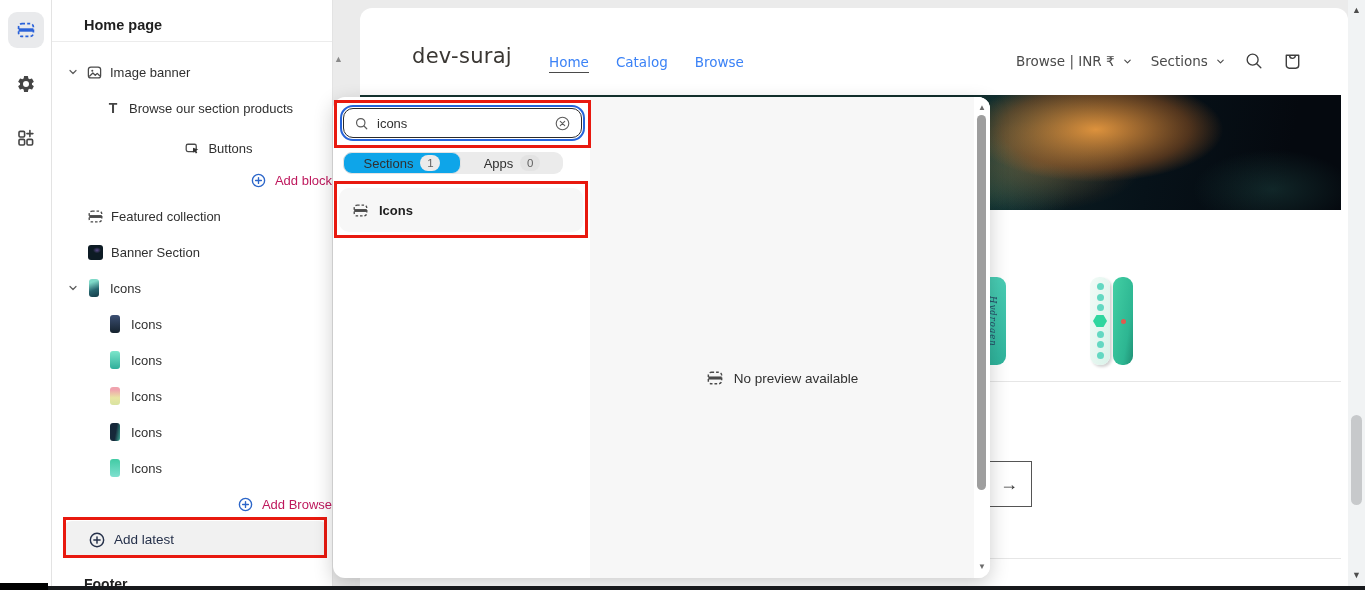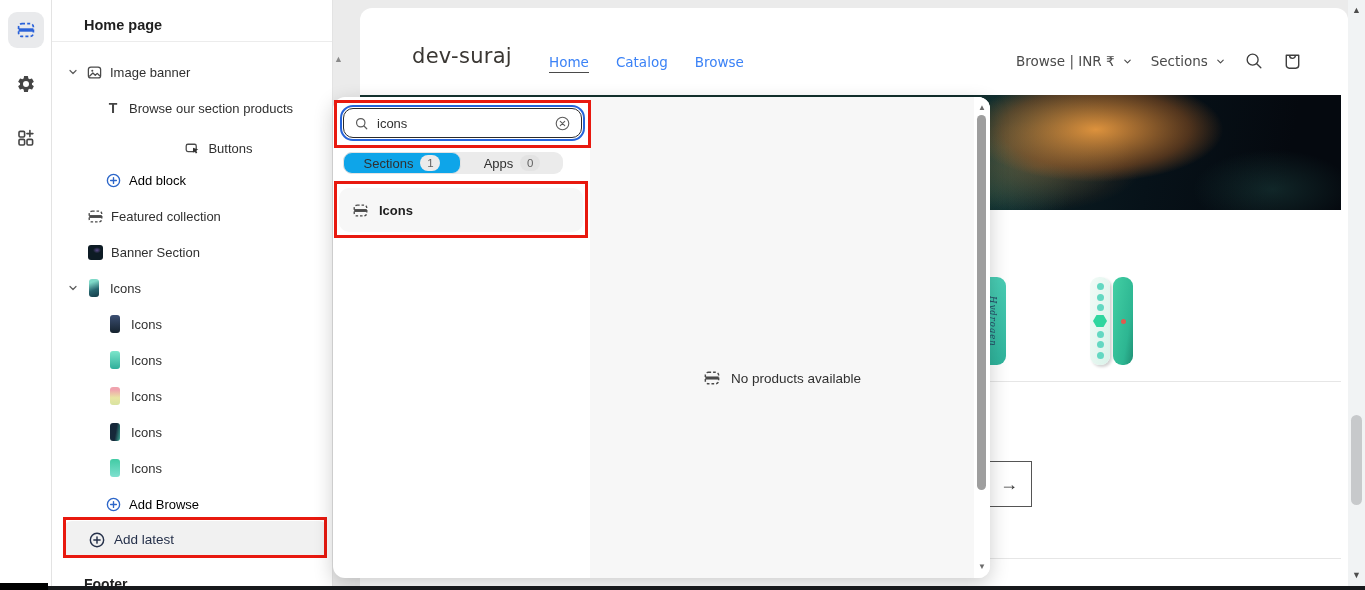--- a/index.html
+++ b/index.html
@@ -17,21 +17,21 @@
 
   
   .sidebar{position:absolute;left:52px;top:0;width:281px;height:100%;background:#fff;z-index:5;
            border-right:1px solid #e3e3e3;overflow:hidden;}
   .sb-title{padding:17px 0 0 32px;font-size:14.5px;font-weight:700;color:#1f1f1f;height:42px;
             border-bottom:1px solid #ececec;}
   .row{position:absolute;left:0;width:100%;height:24px;display:flex;align-items:center;font-size:13px;color:#303030;}
   .row .chev{width:18px;height:16px;display:flex;align-items:center;justify-content:center;color:#5c5c5c;margin-right:3px;}
   .row .ticon{width:18px;height:18px;display:flex;align-items:center;justify-content:center;color:#4a4a4a;margin-right:7px;flex:0 0 auto;}
   .row .lbl{white-space:nowrap;}
-  .row.link{color:#000000;}
+  .row.link{color:#be185d;justify-content:flex-end;}
   .row.link .ticon{color:#2c66c9;}
   .thumb{width:10px;height:18px;border-radius:3px;}
   .addsec{position:absolute;left:12px;top:521px;width:263px;height:37px;background:#f1f1f1;border-radius:8px;
           display:flex;align-items:center;padding-left:24px;font-size:13.5px;font-weight:500;color:#25304a;}
   .addsec .ticon{width:18px;height:18px;margin-right:8px;color:#25304a;display:flex;align-items:center;justify-content:center;}
   .sb-footer{position:absolute;left:32px;top:576px;font-size:14px;font-weight:700;color:#1f1f1f;}
   .sb-uparrow{position:absolute;left:334px;top:55px;z-index:6;color:#8a8a8a;font-size:9px;line-height:9px;}
 
   
   .store{position:absolute;left:360px;top:8px;width:988px;height:582px;background:#fff;
@@ -388,21 +388,21 @@
     </div>
 
     <div class="pop-right">
       <div class="empty">
         <span>
           <svg width="18" height="18" viewBox="0 0 20 20" fill="none">
               <rect x="2.6" y="3.6" width="14.8" height="12.8" rx="3.4" stroke="#4a4a4a" stroke-width="1.6" stroke-dasharray="3 2.2"></rect>
               <rect x="2.6" y="8.3" width="14.8" height="3.4" fill="#4a4a4a"></rect>
             </svg>
         </span>
-        <span>No products available</span>
+        <span>No preview available</span>
       </div>
       <div class="pop-scroll">
         <div class="arr up">▲</div>
         <div class="pthumb"></div>
         <div class="arr dn">▼</div>
       </div>
     </div>
   </div>
 
   <div class="ann ann1"></div>

